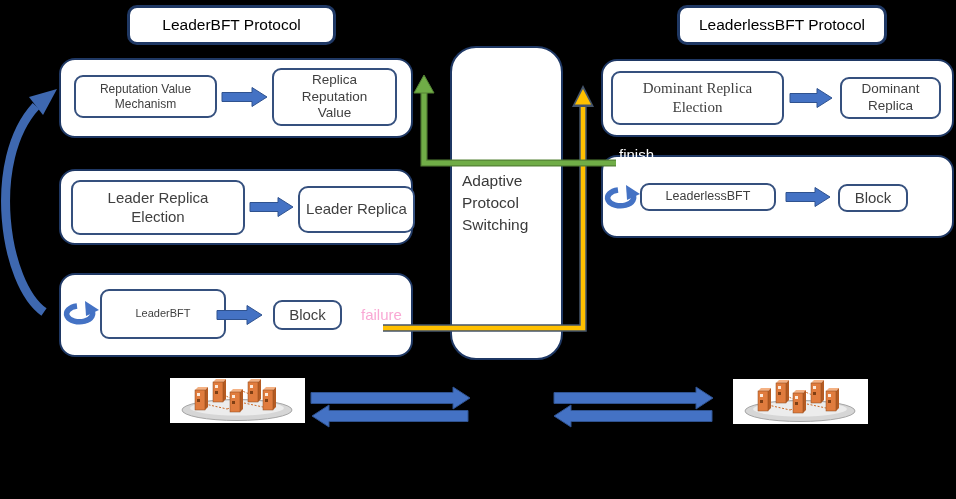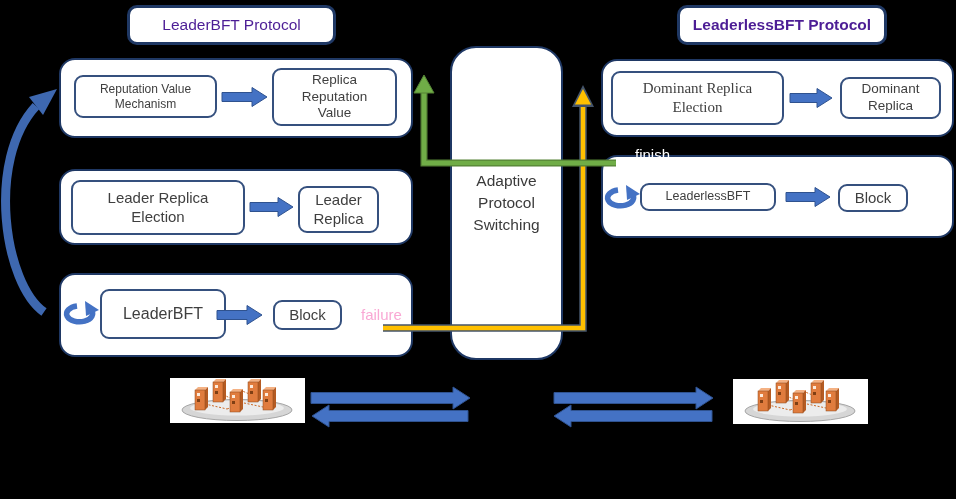--- a/index.html
+++ b/index.html
@@ -4,68 +4,68 @@
 <style>
   html,body{margin:0;padding:0;}
   body{
     width:956px;height:499px;position:relative;background:#000000;
     font-family:"Liberation Sans","DejaVu Sans",sans-serif;overflow:hidden;
   }
   .abs{position:absolute;box-sizing:border-box;}
   .titlebox{
     background:#ffffff;border:3px solid #1F3864;border-radius:10px;
     display:flex;align-items:center;justify-content:center;
-    font-size:15.5px;color:#4c1d95;z-index:3;
+    font-size:15.5px;color:#000000;z-index:3;
   }
   .group{
     background:#ffffff;border:2.5px solid #1F3864;border-radius:16px;z-index:1;
   }
   .inner{
     background:#ffffff;border:2px solid #35507E;border-radius:9px;
     display:flex;align-items:center;justify-content:center;text-align:center;
     color:#3F3F3F;line-height:1.25;z-index:2;
   }
   .centerbox{
     background:#ffffff;border:2.5px solid #1F3864;border-radius:26px;
-    display:flex;align-items:center;justify-content:center;text-align:center;
+    display:flex;align-items:center;justify-content:center;text-align:left;
     font-size:15.5px;line-height:22px;color:#3A3A3A;z-index:1;
   }
   .edge-label{z-index:5;font-size:15px;}
   .overlay{position:absolute;left:0;top:0;z-index:4;pointer-events:none;}
   .clustersvg{position:absolute;z-index:2;}
 </style>
 </head>
 <body>
 
 <div class="abs titlebox" style="left:127px;top:5px;width:209px;height:40px;">LeaderBFT Protocol</div>
-<div class="abs titlebox" style="left:677px;top:5px;width:210px;height:40px;font-weight:bold;">LeaderlessBFT Protocol</div>
+<div class="abs titlebox" style="left:677px;top:5px;width:210px;height:40px;">LeaderlessBFT Protocol</div>
 
 <div class="abs group" style="left:59px;top:58px;width:354px;height:80px;"></div>
 <div class="abs group" style="left:59px;top:169px;width:354px;height:76px;"></div>
 <div class="abs group" style="left:59px;top:273px;width:354px;height:84px;"></div>
 
 <div class="abs group" style="left:601px;top:59px;width:353px;height:78px;"></div>
 <div class="abs group" style="left:601px;top:155px;width:353px;height:83px;"></div>
 
 <div class="abs centerbox" style="left:450px;top:46px;width:113px;height:314px;padding:0 10px;">Adaptive Protocol Switching</div>
 
 <div class="abs inner" style="left:74px;top:75px;width:143px;height:43px;font-size:12px;">Reputation Value Mechanism</div>
 <div class="abs inner" style="left:272px;top:68px;width:125px;height:58px;font-size:13.5px;padding:0 17px;">Replica Reputation Value</div>
 <div class="abs inner" style="left:71px;top:180px;width:174px;height:55px;font-size:15px;padding:0 8px;">Leader Replica Election</div>
-<div class="abs inner" style="left:298px;top:186px;width:81px;height:47px;font-size:15px;padding:0 4px;">Leader Replica</div>
-<div class="abs inner" style="left:100px;top:289px;width:126px;height:50px;font-size:16px;">LeaderBFT</div>
+<div class="abs inner" style="left:298px;top:186px;width:117px;height:47px;font-size:15px;padding:0 4px;border-radius:10px;">Leader Replica</div>
+<div class="abs inner" style="left:100px;top:289px;width:126px;height:50px;font-size:11px;">LeaderBFT</div>
 <div class="abs inner" style="left:273px;top:300px;width:69px;height:30px;font-size:15px;">Block</div>
 
 <div class="abs inner" style="left:611px;top:71px;width:173px;height:54px;font-size:15px;padding:0 14px;font-family:Liberation Serif, serif;">Dominant Replica Election</div>
 <div class="abs inner" style="left:840px;top:77px;width:101px;height:42px;font-size:13.5px;padding:2px 12px;">Dominant Replica</div>
 <div class="abs inner" style="left:640px;top:183px;width:136px;height:28px;font-size:12.5px;">LeaderlessBFT</div>
 <div class="abs inner" style="left:838px;top:184px;width:70px;height:28px;font-size:15px;">Block</div>
 
 <div class="abs edge-label" style="left:361px;top:306px;color:#f9a8d4;">failure</div>
-<div class="abs edge-label" style="left:619px;top:146px;color:#ffffff;margin-left:16px;">finish</div>
+<div class="abs edge-label" style="left:619px;top:146px;color:#ffffff;">finish</div>
 
 <svg class="clustersvg" style="left:170px;top:378px;" width="135" height="45" viewBox="0 0 135 45">
   <rect x="0" y="0" width="135" height="45" fill="#ffffff"></rect>
   <ellipse cx="67" cy="32" rx="55" ry="10.5" fill="#D6D6D6" stroke="#A6A6A6" stroke-width="1"></ellipse>
   <ellipse cx="67" cy="30" rx="47" ry="7.5" fill="#ECECEC"></ellipse>
   <path d="M35,26 L57,31 M57,31 L74,25 M74,25 L93,29 M50,15 L66,23 M70,12 L84,18" stroke="#C55A11" stroke-width="0.9" stroke-dasharray="2,1.6" fill="none"></path>
   <g>
     <g transform="translate(25,12)">
         <polygon points="0,0 3,-3 13,-3 10,0" fill="#F4B183"></polygon>
         <polygon points="10,0 13,-3 13,17 10,20" fill="#B55B22"></polygon>

